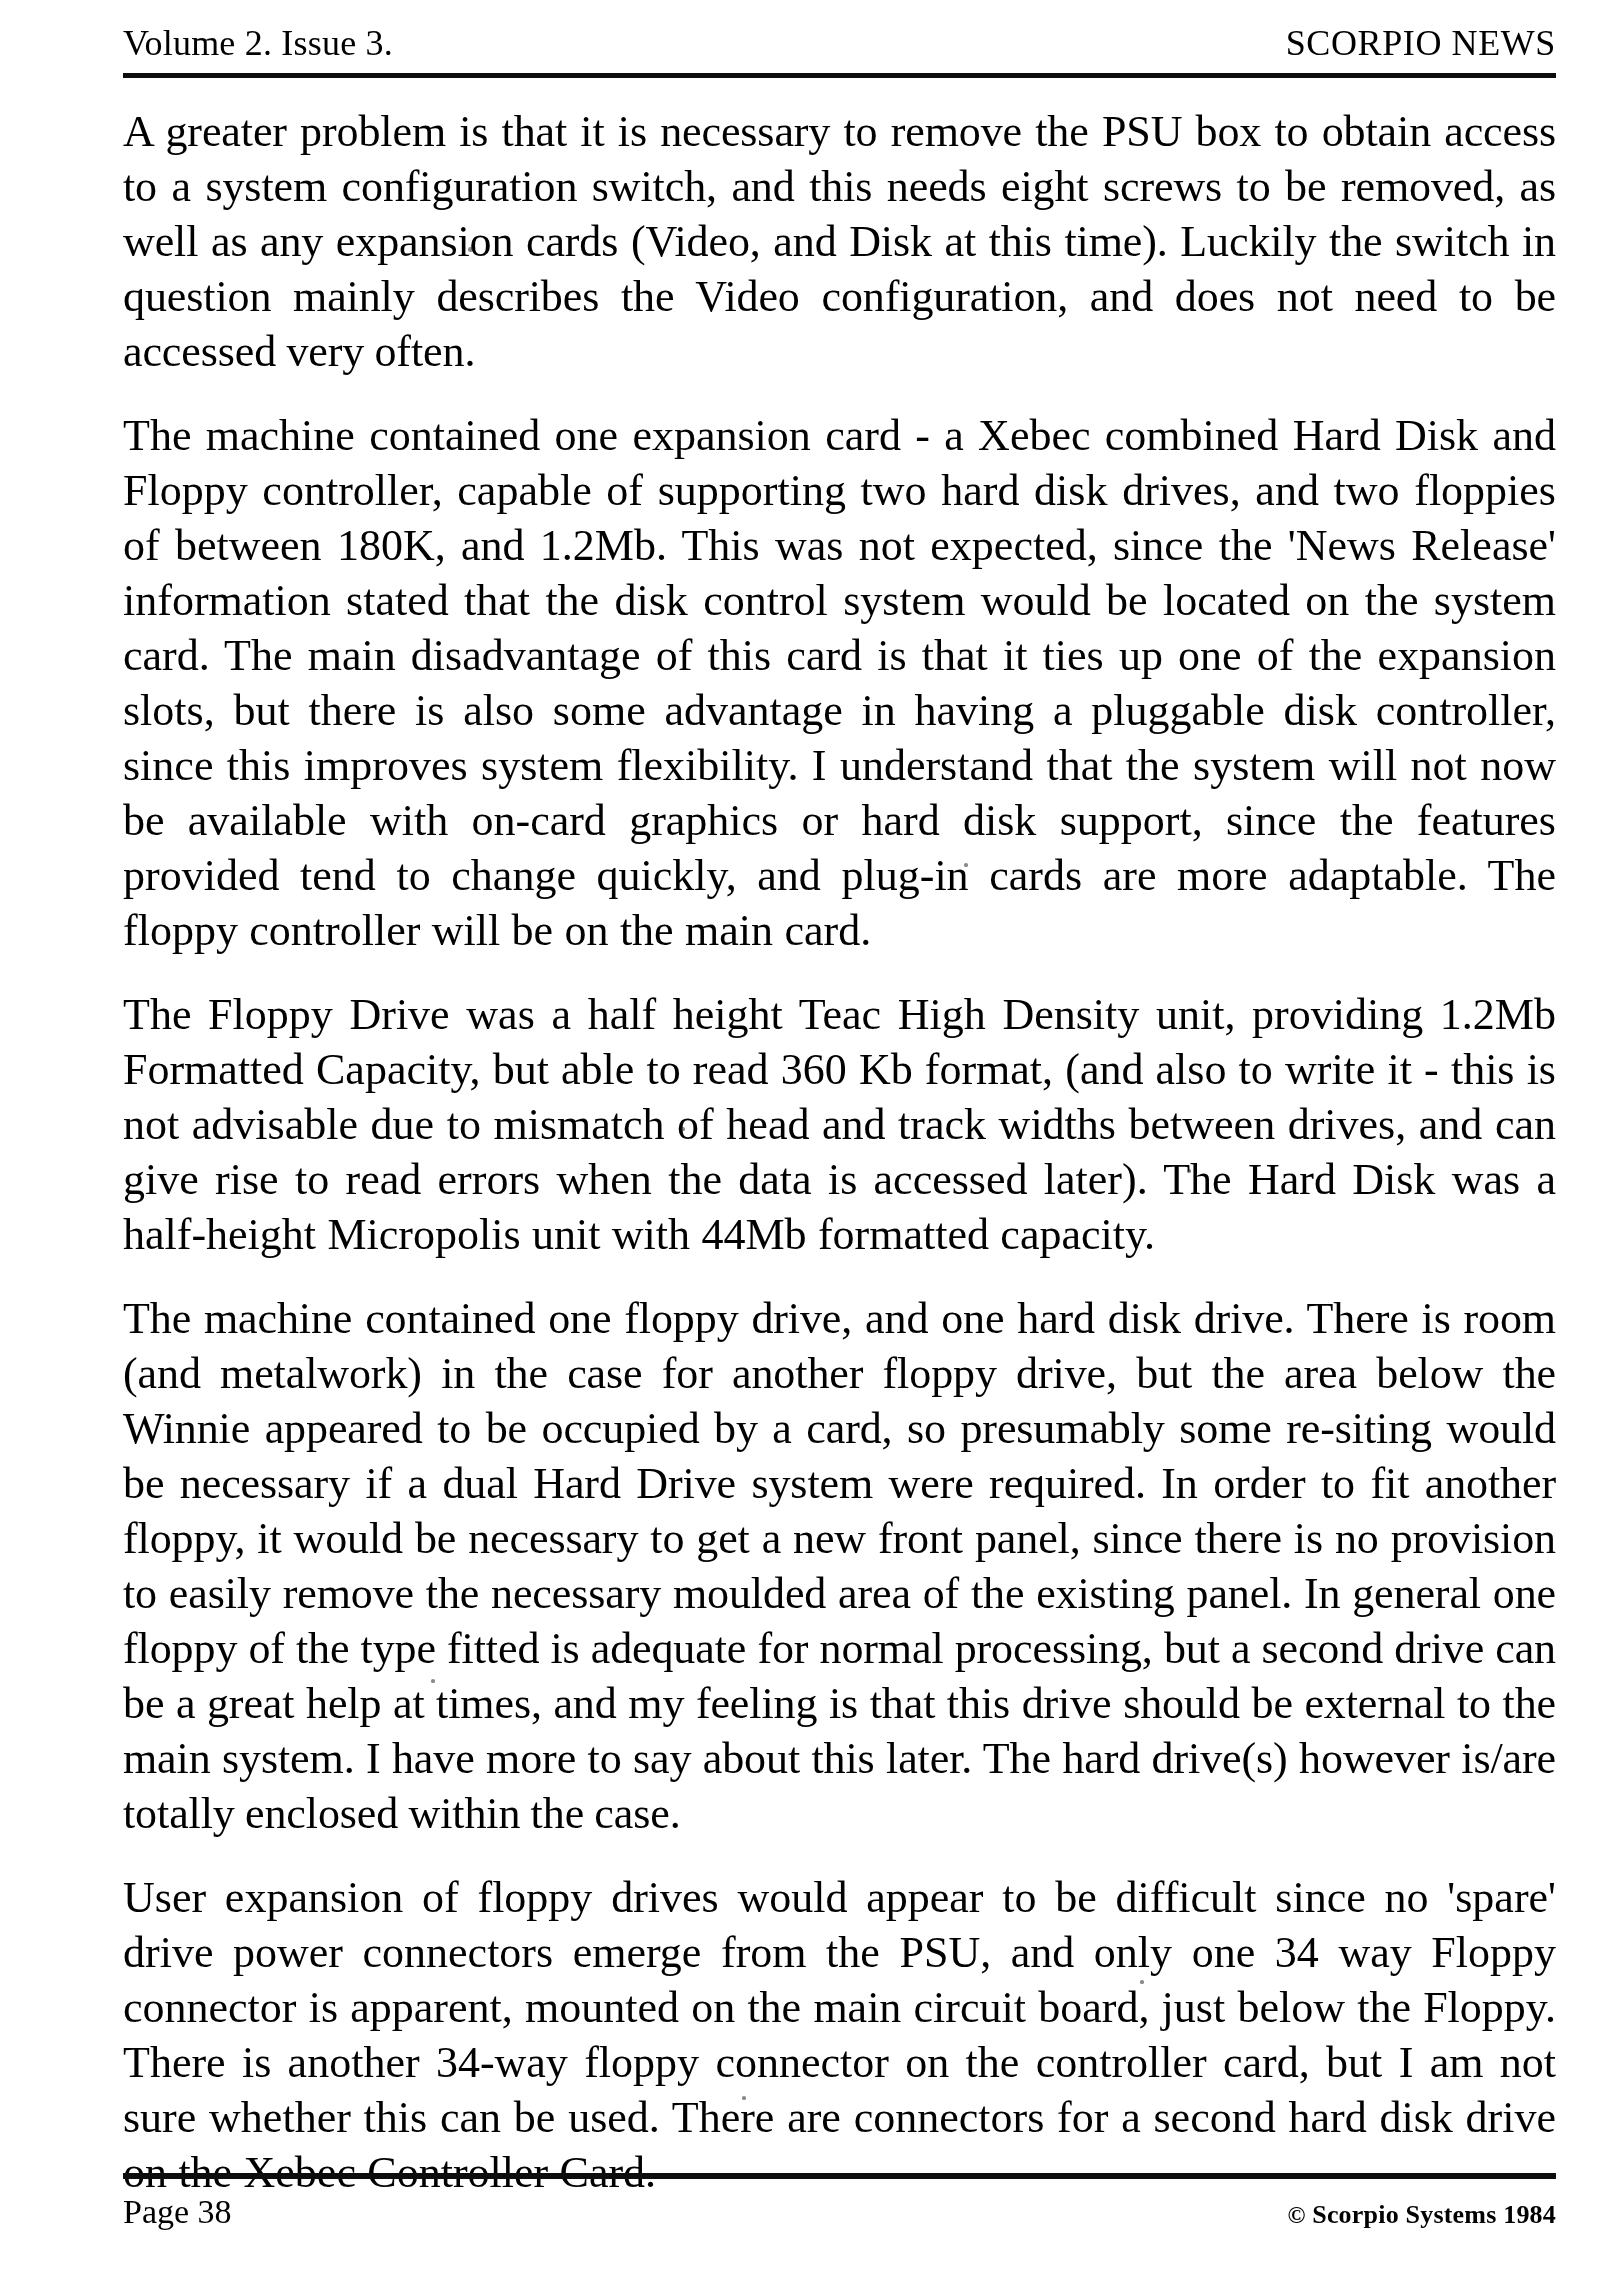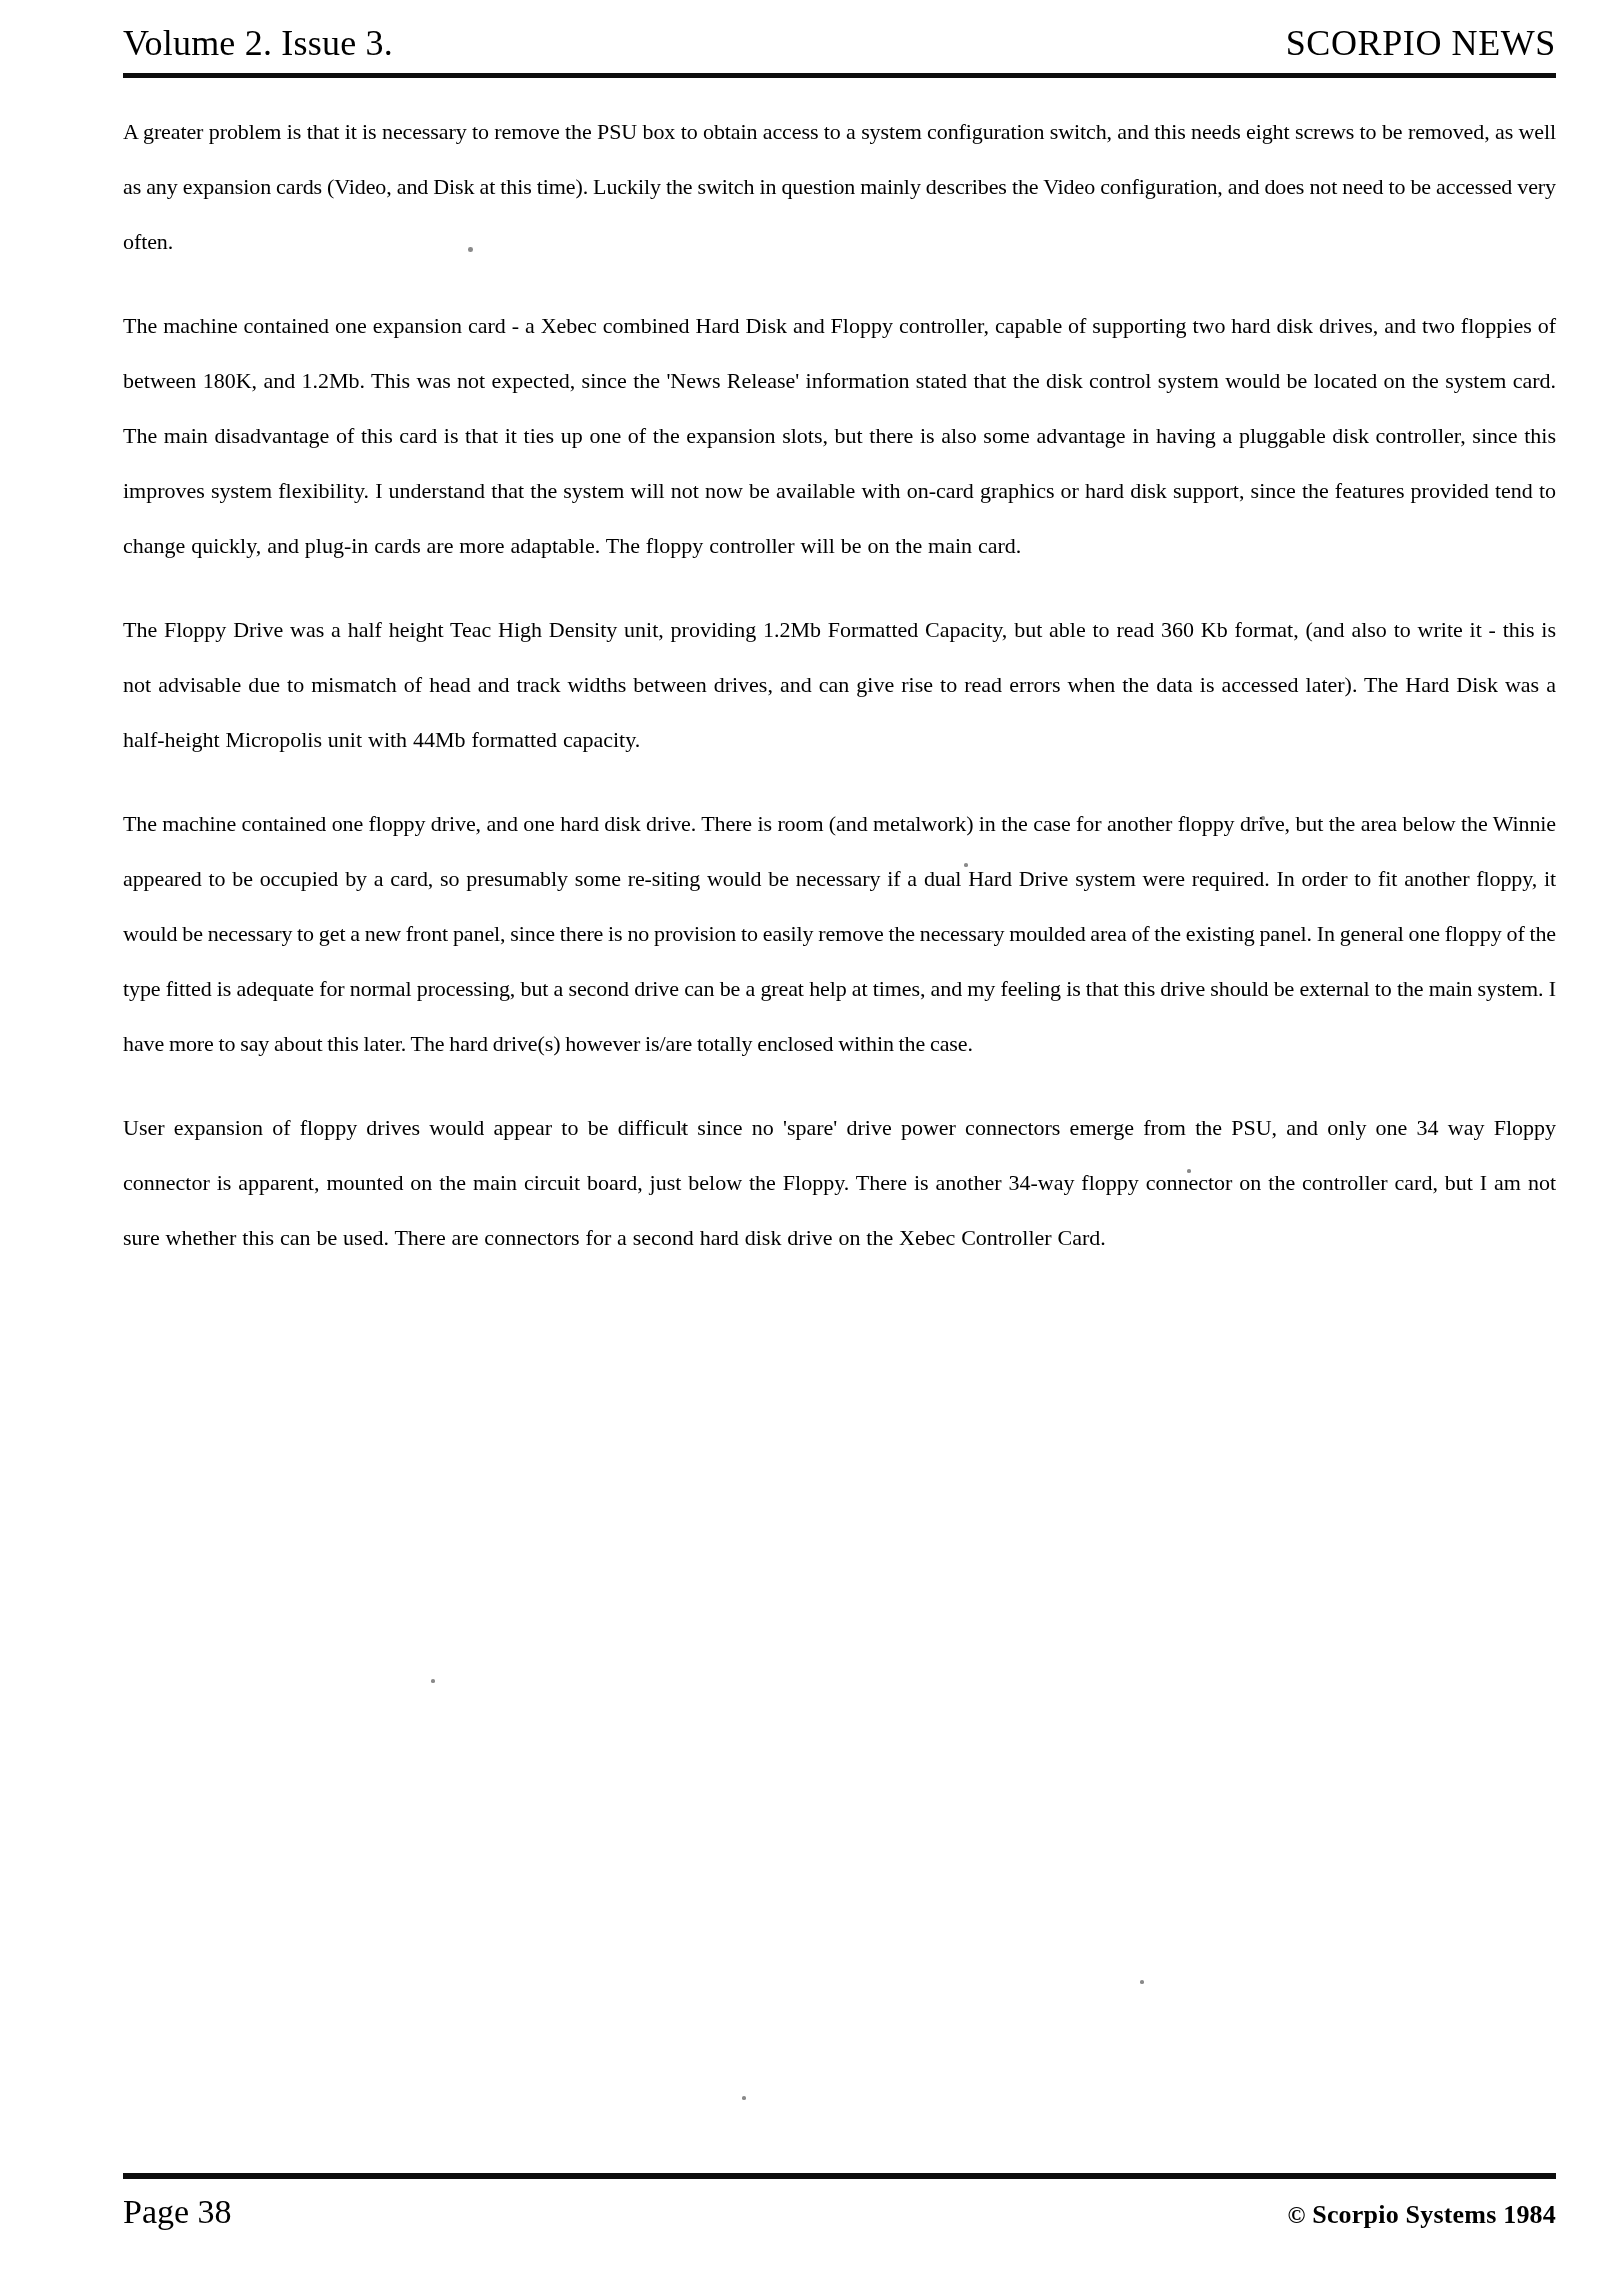--- a/index.html
+++ b/index.html
@@ -59,21 +59,21 @@
   
   .body-col {
     position: absolute;
     left: 91px;
     top: 104px;
     width: 1433px;
   }
 
   p.para {
     margin: 0 0 29px 0;
-    font-size: 22px;
+    font-size: 44px;
     line-height: 55px;
     text-align: justify;
     text-justify: inter-word;
     word-spacing: 0.4px;
   }
   p.para:last-child {
     margin-bottom: 0;
   }
 
   

